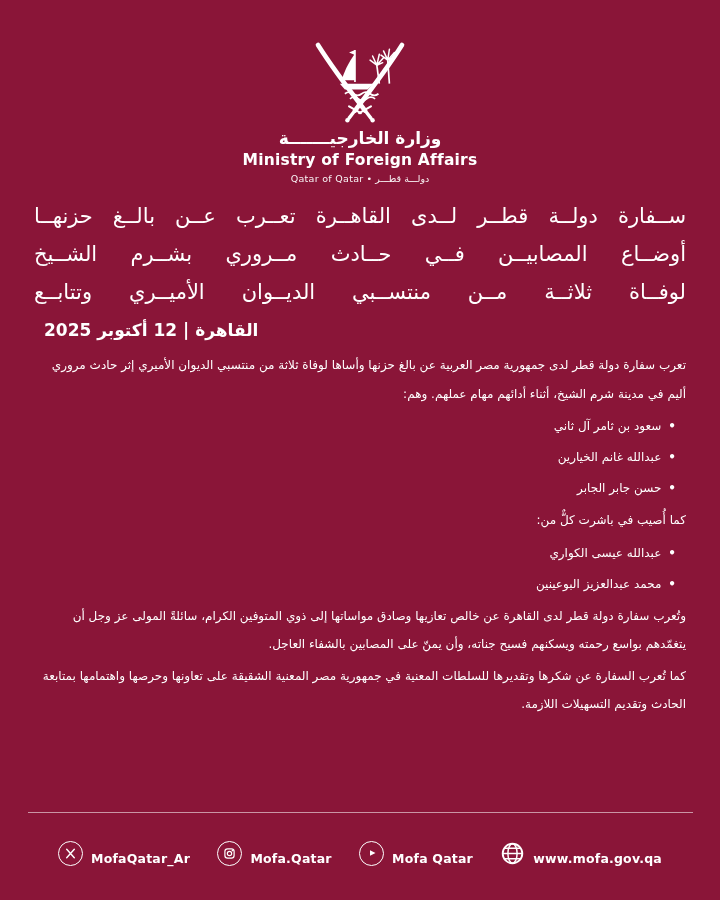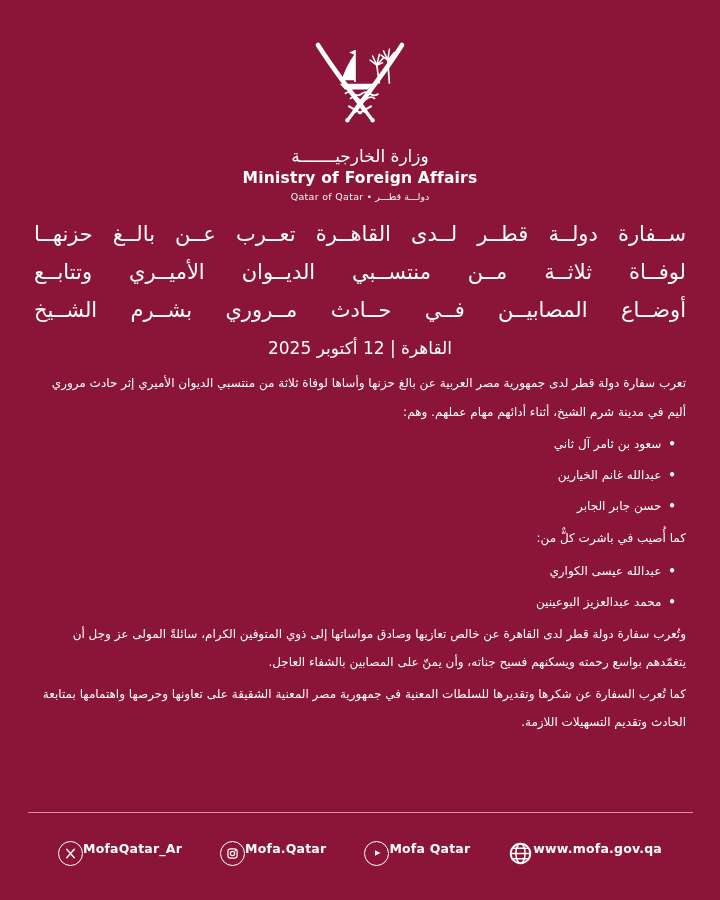--- a/index.html
+++ b/index.html
@@ -9,47 +9,47 @@
     color:#FFFFFF;
     font-family:"DejaVu Sans", sans-serif;
     overflow:hidden;
     position:relative;
   }
   .page { width:720px; height:900px; position:relative; }
 
   
   .header { padding-top:40px; text-align:center; }
   .emblem { display:block; margin:0 auto; }
-  .ministry-ar { font-size:17px; font-weight:normal; margin-top:21px; line-height:22px; }
+  .ministry-ar { font-size:17px; font-weight:bold; margin-top:3px; line-height:22px; }
   .ministry-en { font-size:15.5px; font-weight:bold; margin-top:1px; line-height:20px; letter-spacing:.2px; }
   .state-line { font-size:9.5px; margin-top:2px; line-height:13px; opacity:.95; letter-spacing:.3px; }
 
   
   .headline { margin:12px 34px 0; direction:rtl; }
   .headline-line {
     font-size:21px; font-weight:normal; line-height:38px;
     text-align:justify; text-align-last:justify;
     white-space:nowrap; overflow:hidden;
   }
-  .dateline { margin:7px 44px 0; direction:rtl; text-align:center;
-    font-size:17px; font-weight:normal; line-height:24px; }
+  .dateline { margin:7px 44px 0; direction:rtl; text-align:left;
+    font-size:17px; font-weight:bold; line-height:24px; }
 
   
   .bodytext { margin:9px 34px 0; direction:rtl; font-size:12px; line-height:28.5px; }
   .para { text-align:right; margin-bottom:3px; }
   .list { list-style:none; padding-right:10px; margin-bottom:2px; }
   .list li { line-height:31px; text-align:right; }
   .bullet { display:inline-block; margin-left:7px; font-weight:bold; }
 
   
   .divider { position:absolute; left:28px; right:27px; top:812px;
     border-top:1px solid rgba(255,255,255,.55); }
   .footer { position:absolute; left:58px; right:58px; top:838px; height:30px;
     display:flex; justify-content:space-between; align-items:center; }
-  .social-item { display:flex; align-items:flex-start; }
+  .social-item { display:flex; align-items:flex-end; gap:8px; }
   .icon-circle { width:25px; height:25px; border:1.6px solid #fff; border-radius:50%;
     display:flex; align-items:center; justify-content:center; flex:0 0 auto; }
   .icon-plain { width:25px; height:25px; display:flex; align-items:center; justify-content:center; flex:0 0 auto; }
   .social-label { font-size:12.5px; font-weight:600; letter-spacing:.2px; }
 </style>
 </head>
 <body>
 
 <div class="page">
 
@@ -78,22 +78,22 @@
       <path d="M 42,64 q 5,-4 10,0 t 10,0 t 10,0 t 10,0" stroke="#fff" stroke-width="2" fill="none"></path>
       <path d="M 48,70 q 5,-4 10,0 t 10,0 t 10,0" stroke="#fff" stroke-width="2" fill="none"></path>
     </svg>
     <div class="ministry-ar" dir="rtl" lang="ar">وزارة الخارجيـــــــة</div>
     <div class="ministry-en">Ministry of Foreign Affairs</div>
     <div class="state-line" dir="rtl">دولـــة قطـــر • Qatar of Qatar</div>
   </div>
 
   <div class="headline" lang="ar">
     <div class="headline-line">ســفارة دولــة قطــر لــدى القاهــرة تعــرب عــن بالــغ حزنهــا</div>
+    <div class="headline-line">أوضــاع المصابيــن فــي حــادث مــروري بشــرم الشــيخ</div>
     <div class="headline-line">لوفــاة ثلاثــة مــن منتســبي الديــوان الأميــري وتتابــع</div>
-    <div class="headline-line">أوضــاع المصابيــن فــي حــادث مــروري بشــرم الشــيخ</div>
   </div>
 
   <div class="dateline" lang="ar">القاهرة | 12 أكتوبر 2025</div>
 
   <div class="bodytext" lang="ar">
     <p class="para">تعرب سفارة دولة قطر لدى جمهورية مصر العربية عن بالغ حزنها وأساها لوفاة ثلاثة من منتسبي الديوان الأميري إثر حادث مروري أليم في مدينة شرم الشيخ، أثناء أدائهم مهام عملهم. وهم:</p>
 
     <ul class="list">
       <li><span class="bullet">•</span><span>سعود بن ثامر آل ثاني</span></li>
       <li><span class="bullet">•</span><span>عبدالله غانم الخيارين</span></li>

